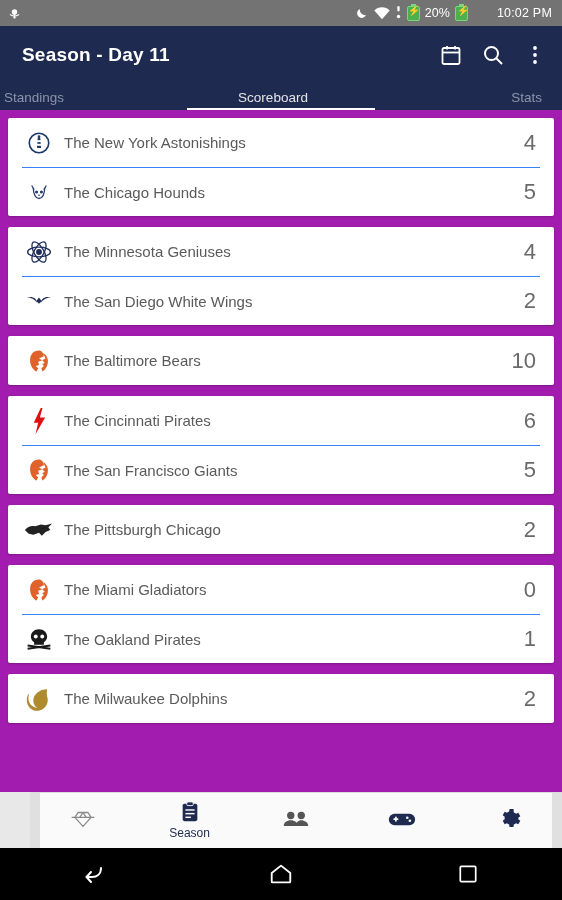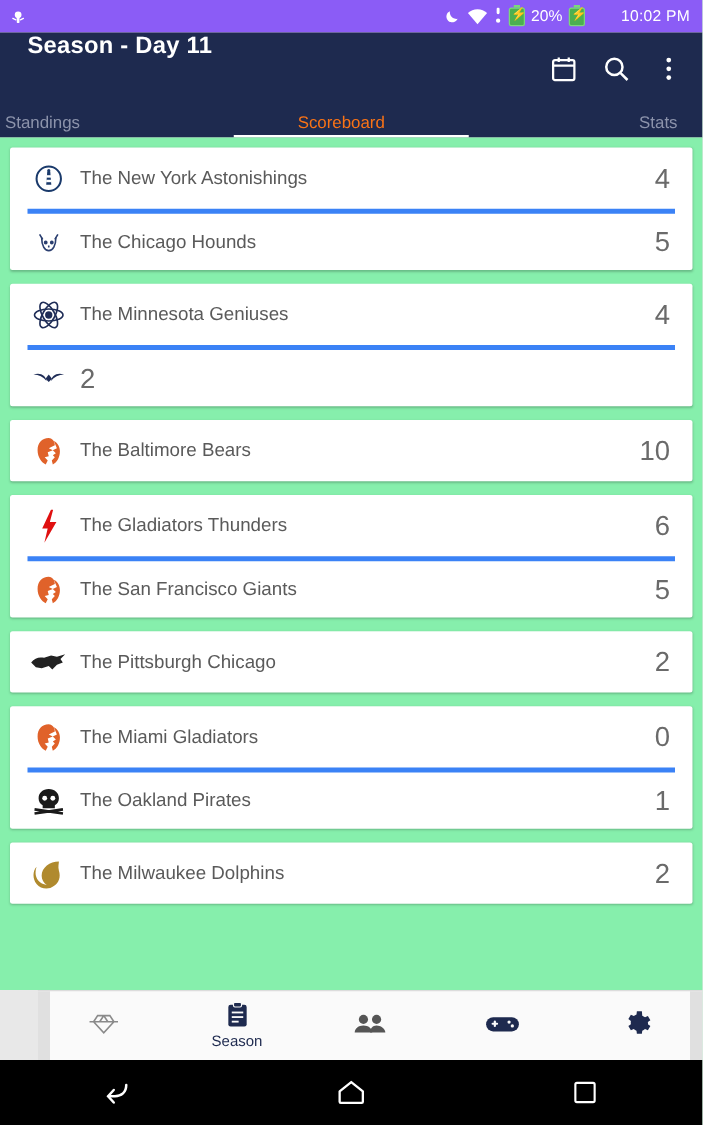--- a/index.html
+++ b/index.html
@@ -6,21 +6,21 @@
   html, body {
     width: 562px; height: 900px;
     background: #e8e8e8;
     font-family: "Liberation Sans", sans-serif;
     overflow: hidden;
   }
   .screen { width: 562px; height: 900px; position: relative; display: flex; flex-direction: column; }
 
   
   .statusbar {
-    height: 26px; background: #8b5cf6; color: #ffffff;
+    height: 26px; background: #737373; color: #ffffff;
     display: flex; padding: 0 10px 0 8px;
     font-size: 12.5px; flex: 0 0 26px;
   }
   .statusbar .left { display: flex; align-items: center; gap: 6px; }
   .statusbar .right { margin-left: auto; display: flex; align-items: center; gap: 5px; }
   .sb-icon { display: inline-flex; align-items: center; justify-content: center; }
   .battery-box {
     width: 13px; height: 15px; border: 1.5px solid #7ad87a; border-radius: 2px;
     position: relative; background: #4caf50;
   }
@@ -28,57 +28,57 @@
     content: ""; position: absolute; top: -3px; left: 3.5px; width: 5px; height: 2px; background: #7ad87a;
   }
   .battery-box::after {
     content: "\26A1"; position: absolute; top: -2px; left: 1px; font-size: 10px; color: #16213f;
   }
   .clock { font-size: 12.5px; letter-spacing: .2px; margin-left: 24px; }
 
   
   .appbar {
     height: 58px; background: #1e2a4f; color: #fff;
-    display: flex; padding: 0 14px 0 22px; flex: 0 0 58px;
+    display: flex; align-items: center; padding: 0 14px 0 22px; flex: 0 0 58px;
   }
   .appbar .title { font-size: 19px; font-weight: bold; letter-spacing: .2px; }
   .appbar .actions { margin-left: auto; display: flex; align-items: center; gap: 16px; }
   .appbar .actions > div { width: 26px; height: 26px; display: flex; align-items: center; justify-content: center; cursor: pointer; }
 
   
   .tabs {
     height: 26px; background: #1e2a4f; display: flex; align-items: stretch; flex: 0 0 26px;
     position: relative;
     gap: 40px;
   }
   .tab {
     flex: 1; display: flex; align-items: center; justify-content: center;
     font-size: 13.5px; color: #8c93ab; cursor: pointer;
   }
-  .tab.active { color: #f97316; }
+  .tab.active { color: #e5e5e5; }
   .tab.left { justify-content: flex-start; padding-left: 4px; }
   .tab.right { justify-content: flex-end; padding-right: 20px; }
   .tab-indicator {
     position: absolute; bottom: 0; left: 187px; width: 188px; height: 2px; background: #ffffff;
   }
 
   
   .content {
-    flex: 1 1 auto; background: #86efac; overflow: hidden;
+    flex: 1 1 auto; background: #a21caf; overflow: hidden;
     padding: 8px 8px 0 8px; position: relative;
   }
   .card {
     background: #ffffff; border-radius: 2px; margin-bottom: 11px;
     box-shadow: 0 1px 2px rgba(0,0,0,0.22);
     padding: 0 14px;
   }
   .row {
     height: 49px; display: flex; align-items: center; gap: 0;
   }
-  .row + .row { border-top: 4px solid #3b82f6; }
+  .row + .row { border-top: 1px solid #3b82f6; }
   .logo {
     width: 34px; height: 30px; display: flex; align-items: center; justify-content: center;
     flex: 0 0 34px; margin-right: 8px;
   }
   .logo svg { display: block; }
   .team {
     font-size: 15px; color: #5a5a5a; flex: 1 1 auto; white-space: nowrap; overflow: hidden;
   }
   .score {
     font-size: 22px; color: #6a6a6a; font-weight: normal; padding-right: 4px;
@@ -231,20 +231,21 @@
         <div class="score">4</div>
       </div>
       <div class="row">
         <div class="logo">
           <svg width="28" height="22" viewBox="0 0 32 20" fill="#1f2d57">
             <path d="M2 6c5 0 9 2 12 6-1-5-5-8-12-6z"></path>
             <path d="M30 6c-5 0-9 2-12 6 1-5 5-8 12-6z"></path>
             <path d="M13 10l3-4 3 4-3 3z"></path>
           </svg>
         </div>
+        <div class="team">The San Diego White Wings</div>
         <div class="score">2</div>
       </div>
     </div>
 
     <div class="card">
       <div class="row">
         <div class="logo">
           <svg width="26" height="26" viewBox="0 0 32 32" fill="#e0622a">
             <path d="M16 3C9 3 5 8 5 15c0 7 4 12 8 14l2-4-3-3 4-1-1-4 5-2-4-2 6-3c0-4-3-7-6-7z"></path>
             <path d="M21 6c4 2 6 6 6 10 0 6-3 11-7 13l-1-4 3-3-2-2 3-2-3-3 4-2z"></path>
@@ -255,21 +256,21 @@
       </div>
     </div>
 
     <div class="card">
       <div class="row">
         <div class="logo">
           <svg width="20" height="28" viewBox="0 0 16 32" fill="#e01010">
             <path d="M10 1L2 18h5l-3 13L15 12H9l3-11z"></path>
           </svg>
         </div>
-        <div class="team">The Gladiators Thunders</div>
+        <div class="team">The Cincinnati Pirates</div>
         <div class="score">6</div>
       </div>
       <div class="row">
         <div class="logo">
           <svg width="26" height="26" viewBox="0 0 32 32" fill="#e0622a">
             <path d="M16 3C9 3 5 8 5 15c0 7 4 12 8 14l2-4-3-3 4-1-1-4 5-2-4-2 6-3c0-4-3-7-6-7z"></path>
             <path d="M21 6c4 2 6 6 6 10 0 6-3 11-7 13l-1-4 3-3-2-2 3-2-3-3 4-2z"></path>
           </svg>
         </div>
         <div class="team">The San Francisco Giants</div>

